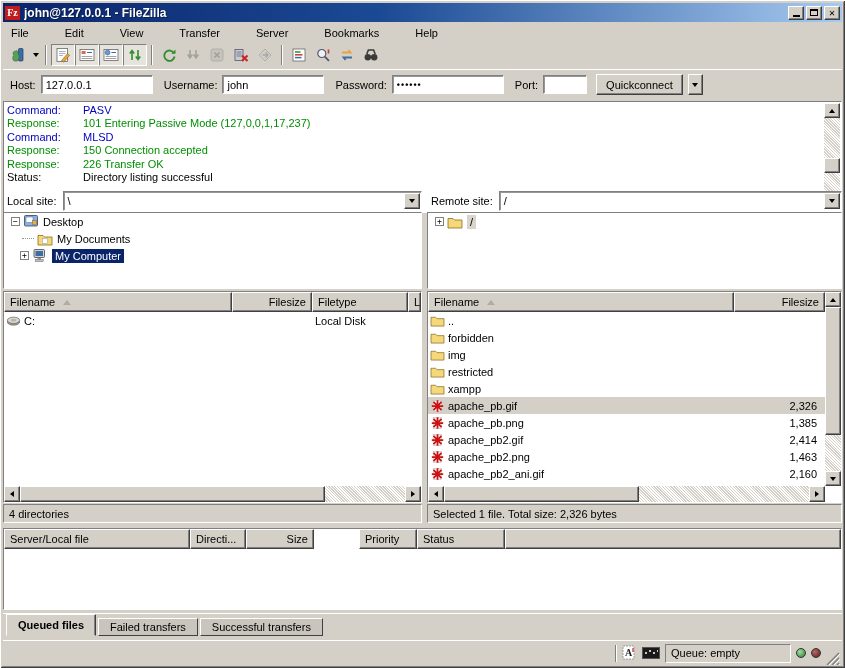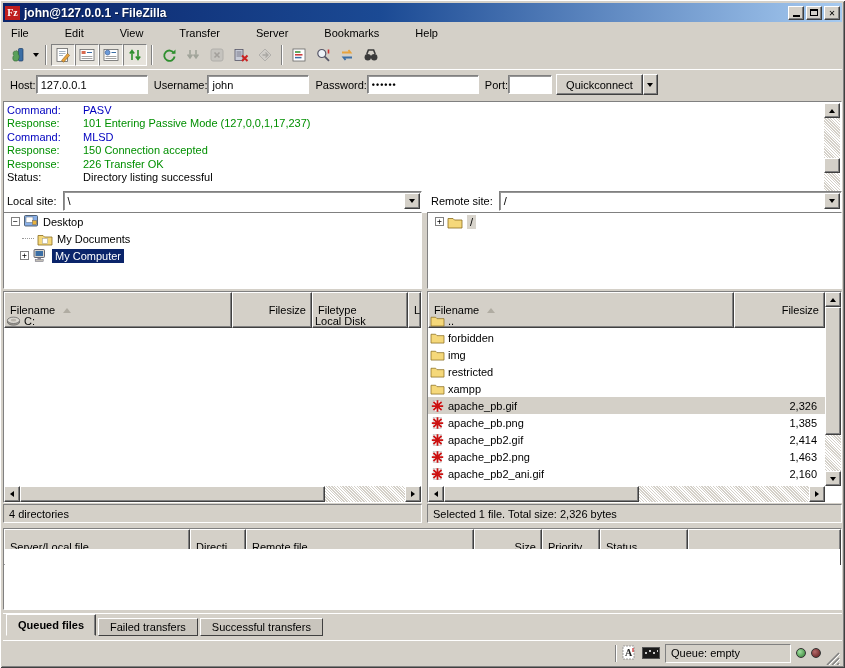--- a/index.html
+++ b/index.html
@@ -28,21 +28,21 @@
   .toolbar{position:absolute;left:3px;top:42px;right:3px;height:26px;display:flex;align-items:center;padding-left:3px;}
   .tool{width:24px;height:22px;display:flex;align-items:center;justify-content:center;}
   .tool.pressed{border:1px solid;border-color:#808080 #ffffff #ffffff #808080;background:#e6e3dc;}
   .tool.disabled{opacity:.45;filter:grayscale(75%);}
   .tool-dd{width:11px;height:22px;display:flex;align-items:center;justify-content:center;}
   .tri-down{width:0;height:0;border-left:3.5px solid transparent;border-right:3.5px solid transparent;border-top:4px solid #000;}
   .sep{width:2px;height:20px;border-left:1px solid #808080;border-right:1px solid #ffffff;margin:0 4px;}
   svg.ti{width:16px;height:16px;display:block;}
 
   
-  .qc-bar{position:absolute;left:3px;top:69px;right:3px;height:30px;display:flex;align-items:center;padding-left:7px;border-top:1px solid #fff;}
+  .qc-bar{position:absolute;left:3px;top:69px;right:3px;height:30px;display:flex;align-items:center;gap:5px;padding-left:7px;border-top:1px solid #fff;}
   .qc-bar label{margin-left:6px;}
   .field{height:19px;background:#fff;border:1px solid;border-color:#808080 #fff #fff #808080;box-shadow:inset 1px 1px 0 rgba(64,64,64,.55);
     font-family:"Liberation Sans",sans-serif;font-size:11px;padding:1px 4px;outline:none;}
   .pw{letter-spacing:1px;font-size:9px;font-weight:bold;}
   .qc-btn{height:21px;padding:0 9px;display:flex;align-items:center;margin-left:4px;}
   .qc-dd{width:15px;height:21px;display:flex;align-items:center;justify-content:center;}
 
   
   .log{position:absolute;left:3px;top:101px;right:3px;height:112px;background:#fff;}
   .log-lines{position:absolute;left:1px;top:1px;right:18px;bottom:1px;padding:1px 2px;overflow:hidden;}
@@ -76,37 +76,37 @@
   .combo{flex:1;height:20px;background:#fff;display:flex;align-items:center;border:1px solid;border-color:#808080 #fff #fff #808080;box-shadow:inset 1px 1px 0 rgba(64,64,64,.55);}
   .combo-value{flex:1;padding-left:4px;}
   .combo-btn{width:16px;height:16px;margin-right:1px;display:flex;align-items:center;justify-content:center;}
   .treebox{position:absolute;top:22px;left:0;right:0;height:77px;background:#fff;overflow:hidden;}
   .tree-row{height:17px;display:flex;align-items:center;padding-left:7px;white-space:nowrap;}
   .expander{width:9px;height:9px;flex:none;background:#fff;border:1px solid #808080;font:8px/7px "DejaVu Sans Mono",monospace;text-align:center;color:#000;}
   .dots{flex:none;border-top:1px dotted #999;}
   .ticon{flex:none;margin:0 4px 0 3px;}
   .sel-blue{background:#0a246a;color:#fff;padding:1px 3px;}
   .listwrap{position:absolute;left:0;right:0;top:101px;height:212px;background:#fff;}
-  .cols{display:flex;height:36px;}
+  .cols{display:flex;height:20px;}
   .col{background:#d4d0c8;border:1px solid;border-color:#fff #404040 #404040 #fff;box-shadow:inset -1px -1px 0 #808080;
     padding:2px 5px;display:flex;align-items:center;white-space:nowrap;overflow:hidden;}
   .col.rt{justify-content:flex-end;}
   .sort-asc{width:0;height:0;border-left:4px solid transparent;border-right:4px solid transparent;border-bottom:5px solid #b0aca2;margin-left:8px;}
   .rows{position:absolute;top:20px;left:0;right:0;bottom:16px;overflow:hidden;}
   .frow{height:17px;display:flex;align-items:center;white-space:nowrap;}
   .ficon{flex:none;margin:0 3px 0 2px;}
   .fname{flex:1;overflow:hidden;}
   .fsize{width:92px;flex:none;text-align:right;padding-right:8px;}
   .rowsel{background:#d4d0c8;}
   .pane-status{position:absolute;left:0;right:0;bottom:0;height:19px;background:#d4d0c8;display:flex;align-items:center;padding-left:5px;}
 
   
   .queue{position:absolute;left:3px;right:3px;top:528px;height:82px;background:#fff;}
   .qrows{position:absolute;top:20px;left:1px;right:1px;bottom:1px;background:#fff;}
-  .qc0{width:186px;}.qc1{width:56px;}.qc2{width:228px;}.qc3{width:68px;}.qc4{width:58px;}.qc5{width:88px;}.qcf{flex:1;}
+  .qc0{width:186px;}.qc1{width:56px;}.qc2{width:228px;}.qc3{width:68px;}.qc4{width:58px;margin-left:45px;}.qc5{width:88px;}.qcf{flex:1;}
 
   
   .tabs{position:absolute;left:3px;right:3px;top:613px;height:23px;display:flex;align-items:flex-end;padding-left:3px;border-top:1px solid #fff;}
   .tab{height:18px;padding:0 11px;display:flex;align-items:center;background:#c9c5bd;margin-right:2px;
     border:1px solid;border-color:#fff #404040 #404040 #fff;}
   .tab.active{height:22px;background:#d4d0c8;font-weight:bold;border-bottom:1px solid #d4d0c8;box-shadow:inset -1px 0 0 #808080;}
 
   
   .statusbar{position:absolute;left:3px;right:3px;bottom:3px;height:25px;display:flex;align-items:center;justify-content:flex-end;gap:5px;padding-right:2px;border-top:1px solid #fff;}
   .sb-div{width:2px;height:17px;border-left:1px solid #808080;border-right:1px solid #fff;}
@@ -526,23 +526,20 @@
     </div>
   </div>
 
   <div class="queue sunken-lite">
     <div class="cols">
       <div class="col qc0">
           <span>Server/Local file</span>
         </div>
       <div class="col qc1">
           <span>Directi...</span>
-        </div>
-      <div class="col qc2">
-          <span>Remote file</span>
         </div>
       <div class="col rt qc3">
           <span>Size</span>
         </div>
       <div class="col qc4">
           <span>Priority</span>
         </div>
       <div class="col qc5">
           <span>Status</span>
         </div>

